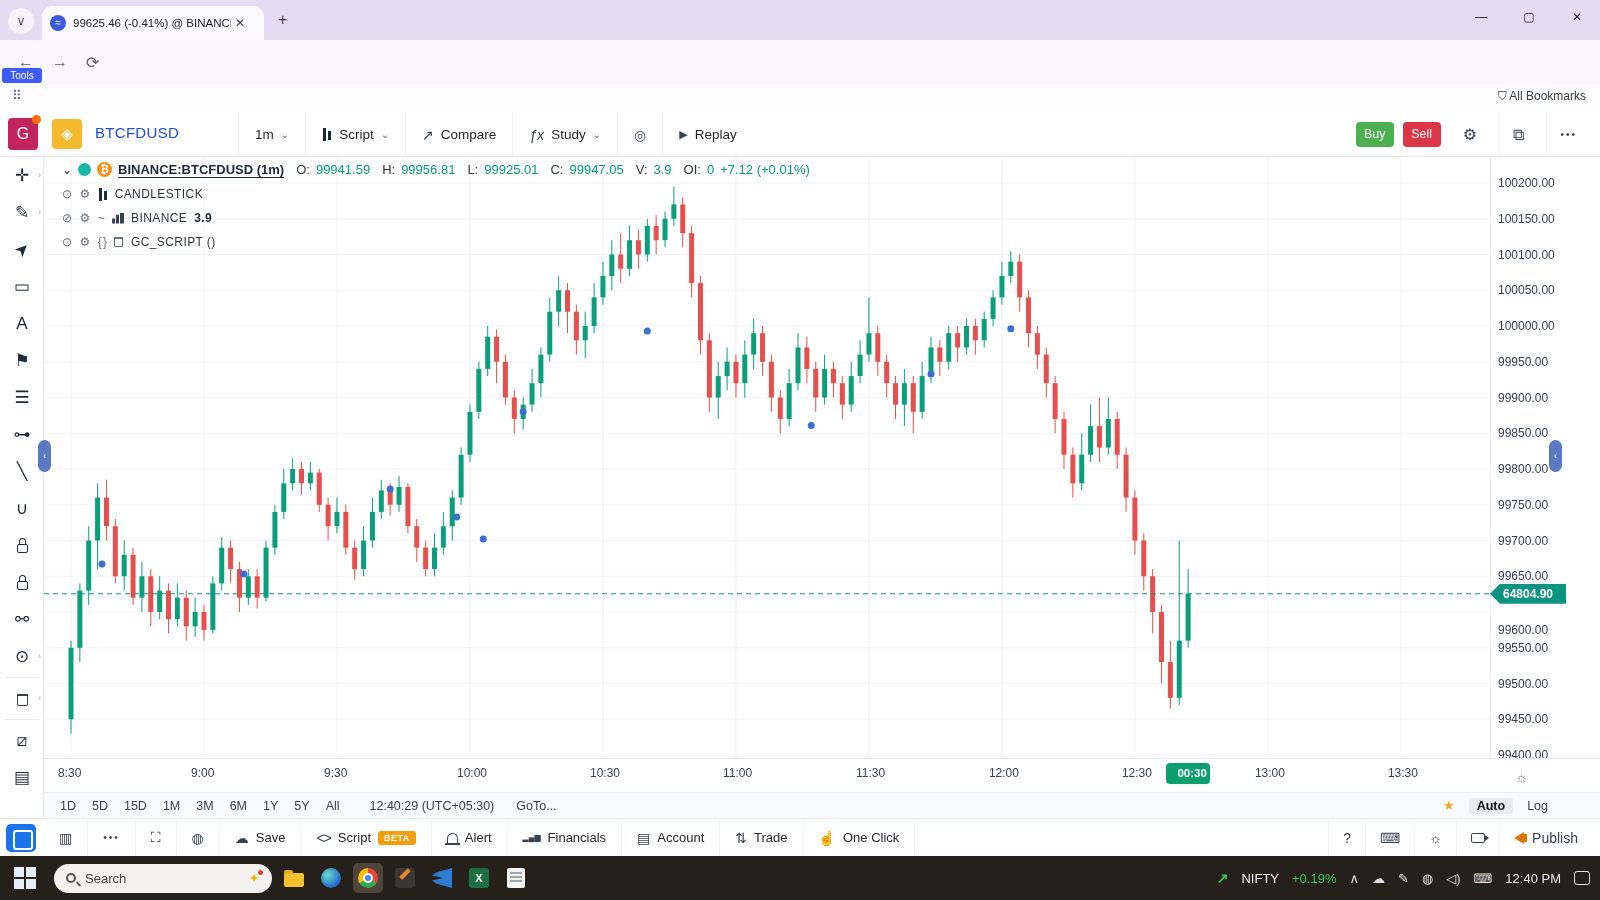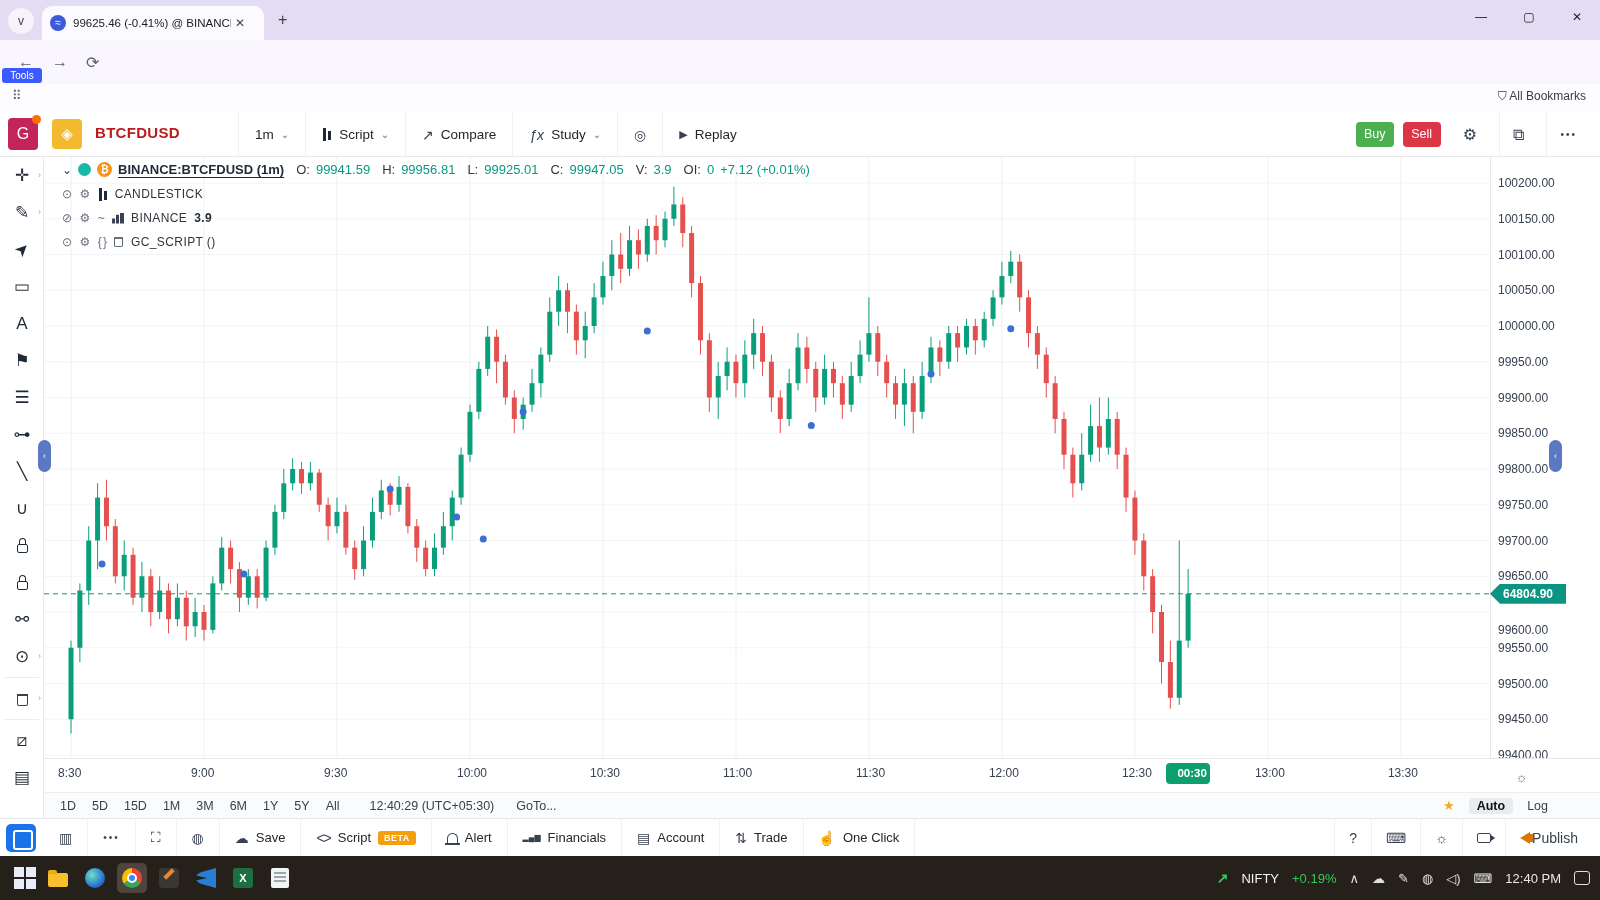--- a/index.html
+++ b/index.html
@@ -23,21 +23,21 @@
   #bookmarksbar { position:absolute; left:0; top:84px; width:1600px; height:28px; background:#fdfcff; }
   #apps-grid-icon { position:absolute; left:12px; top:88px; color:#5f6368; font-size:13px; letter-spacing:1px; }
   #all-bookmarks { position:absolute; right:14px; top:89px; font-size:12px; color:#3c4043; }
   #avatar { width:24px; height:24px; border-radius:50%; background:#7b2ff2; color:#fff; font-size:12px; text-align:center; line-height:24px; font-weight:bold; }
 
   
   #appheader { position:absolute; left:0; top:112px; width:1600px; height:45px; background:#fff; border-bottom:1px solid #e6e8ec; }
   #logo-g { position:absolute; left:8px; top:118px; width:30px; height:32px; background:#c2255c; border-radius:4px; color:#fff; font-size:16px; text-align:center; line-height:32px; }
   #logo-g::after { content:""; position:absolute; right:-3px; top:-3px; width:9px; height:9px; border-radius:50%; background:#ff6d00; }
   #logo-binance { position:absolute; left:52px; top:119px; width:30px; height:30px; background:#f3ba2f; border-radius:4px; color:#fff; text-align:center; line-height:30px; font-size:15px; }
-  #symbol-title { position:absolute; left:95px; top:124px; font-size:15px; font-weight:bold; color:#b91c1c; letter-spacing:.3px; }
+  #symbol-title { position:absolute; left:95px; top:124px; font-size:15px; font-weight:normal; color:#1d4ed8; letter-spacing:.3px; }
   .hdr-item { height:45px; display:flex; align-items:center; padding:0 16px; border-left:1px solid #eef0f3; font-size:13.5px; color:#26272b; gap:7px; }
   #hdr-left { position:absolute; left:238px; top:112px; display:flex; }
   .hdr-caret { font-size:10px; color:#6b7280; }
   .hdr-ico { font-size:14px; color:#374151; }
   #hdr-right { position:absolute; right:10px; top:112px; display:flex; align-items:center; height:45px; }
   .trade-btn { width:38px; height:25px; border-radius:4px; color:#fff; font-size:12.5px; text-align:center; line-height:25px; margin-left:9px; }
   #buy-btn { background:#4caf50; }
   #sell-btn { background:#dc3545; }
   .hdr-r-ico { font-size:16px; color:#374151; padding:0 13px; border-left:1px solid #eef0f3; height:45px; line-height:45px; margin-left:9px; }
   .hdr-r-ico:first-of-type { border-left:none; }
@@ -675,34 +675,39 @@
     <span class="bb-ico">☝</span>
     <span>One Click</span>
   </div>
   <div id="bb-right">
     <span class="bb-r-ico">?</span>
     <span class="bb-r-ico">⌨</span>
     <span class="bb-r-ico">☼</span>
     <span class="bb-r-ico">
         <span class="css-video"></span>
       </span>
-    <span class="bb-r-ico" style="gap:2px;">
+    <span class="bb-r-ico" style="gap:8px;">
       <span class="css-mega"></span>
       <span>Publish</span>
     </span>
   </div>
 </div>
 
 <div id="taskbar">
   <div id="start-btn">
       <span></span>
       <span></span>
       <span></span>
       <span></span>
     </div>
+  <div id="search-pill">
+    <span class="css-mag"></span>
+    <span id="search-label">Search</span>
+    <span id="search-sparkle">✦</span>
+  </div>
   <div id="task-apps" class="row">
       <div class="task-ico">
         <div class="ico-folder"></div>
       </div>
       <div class="task-ico">
         <div class="ico-edge"></div>
       </div>
       <div class="task-ico active">
         <div class="ico-chrome"></div>
       </div>

